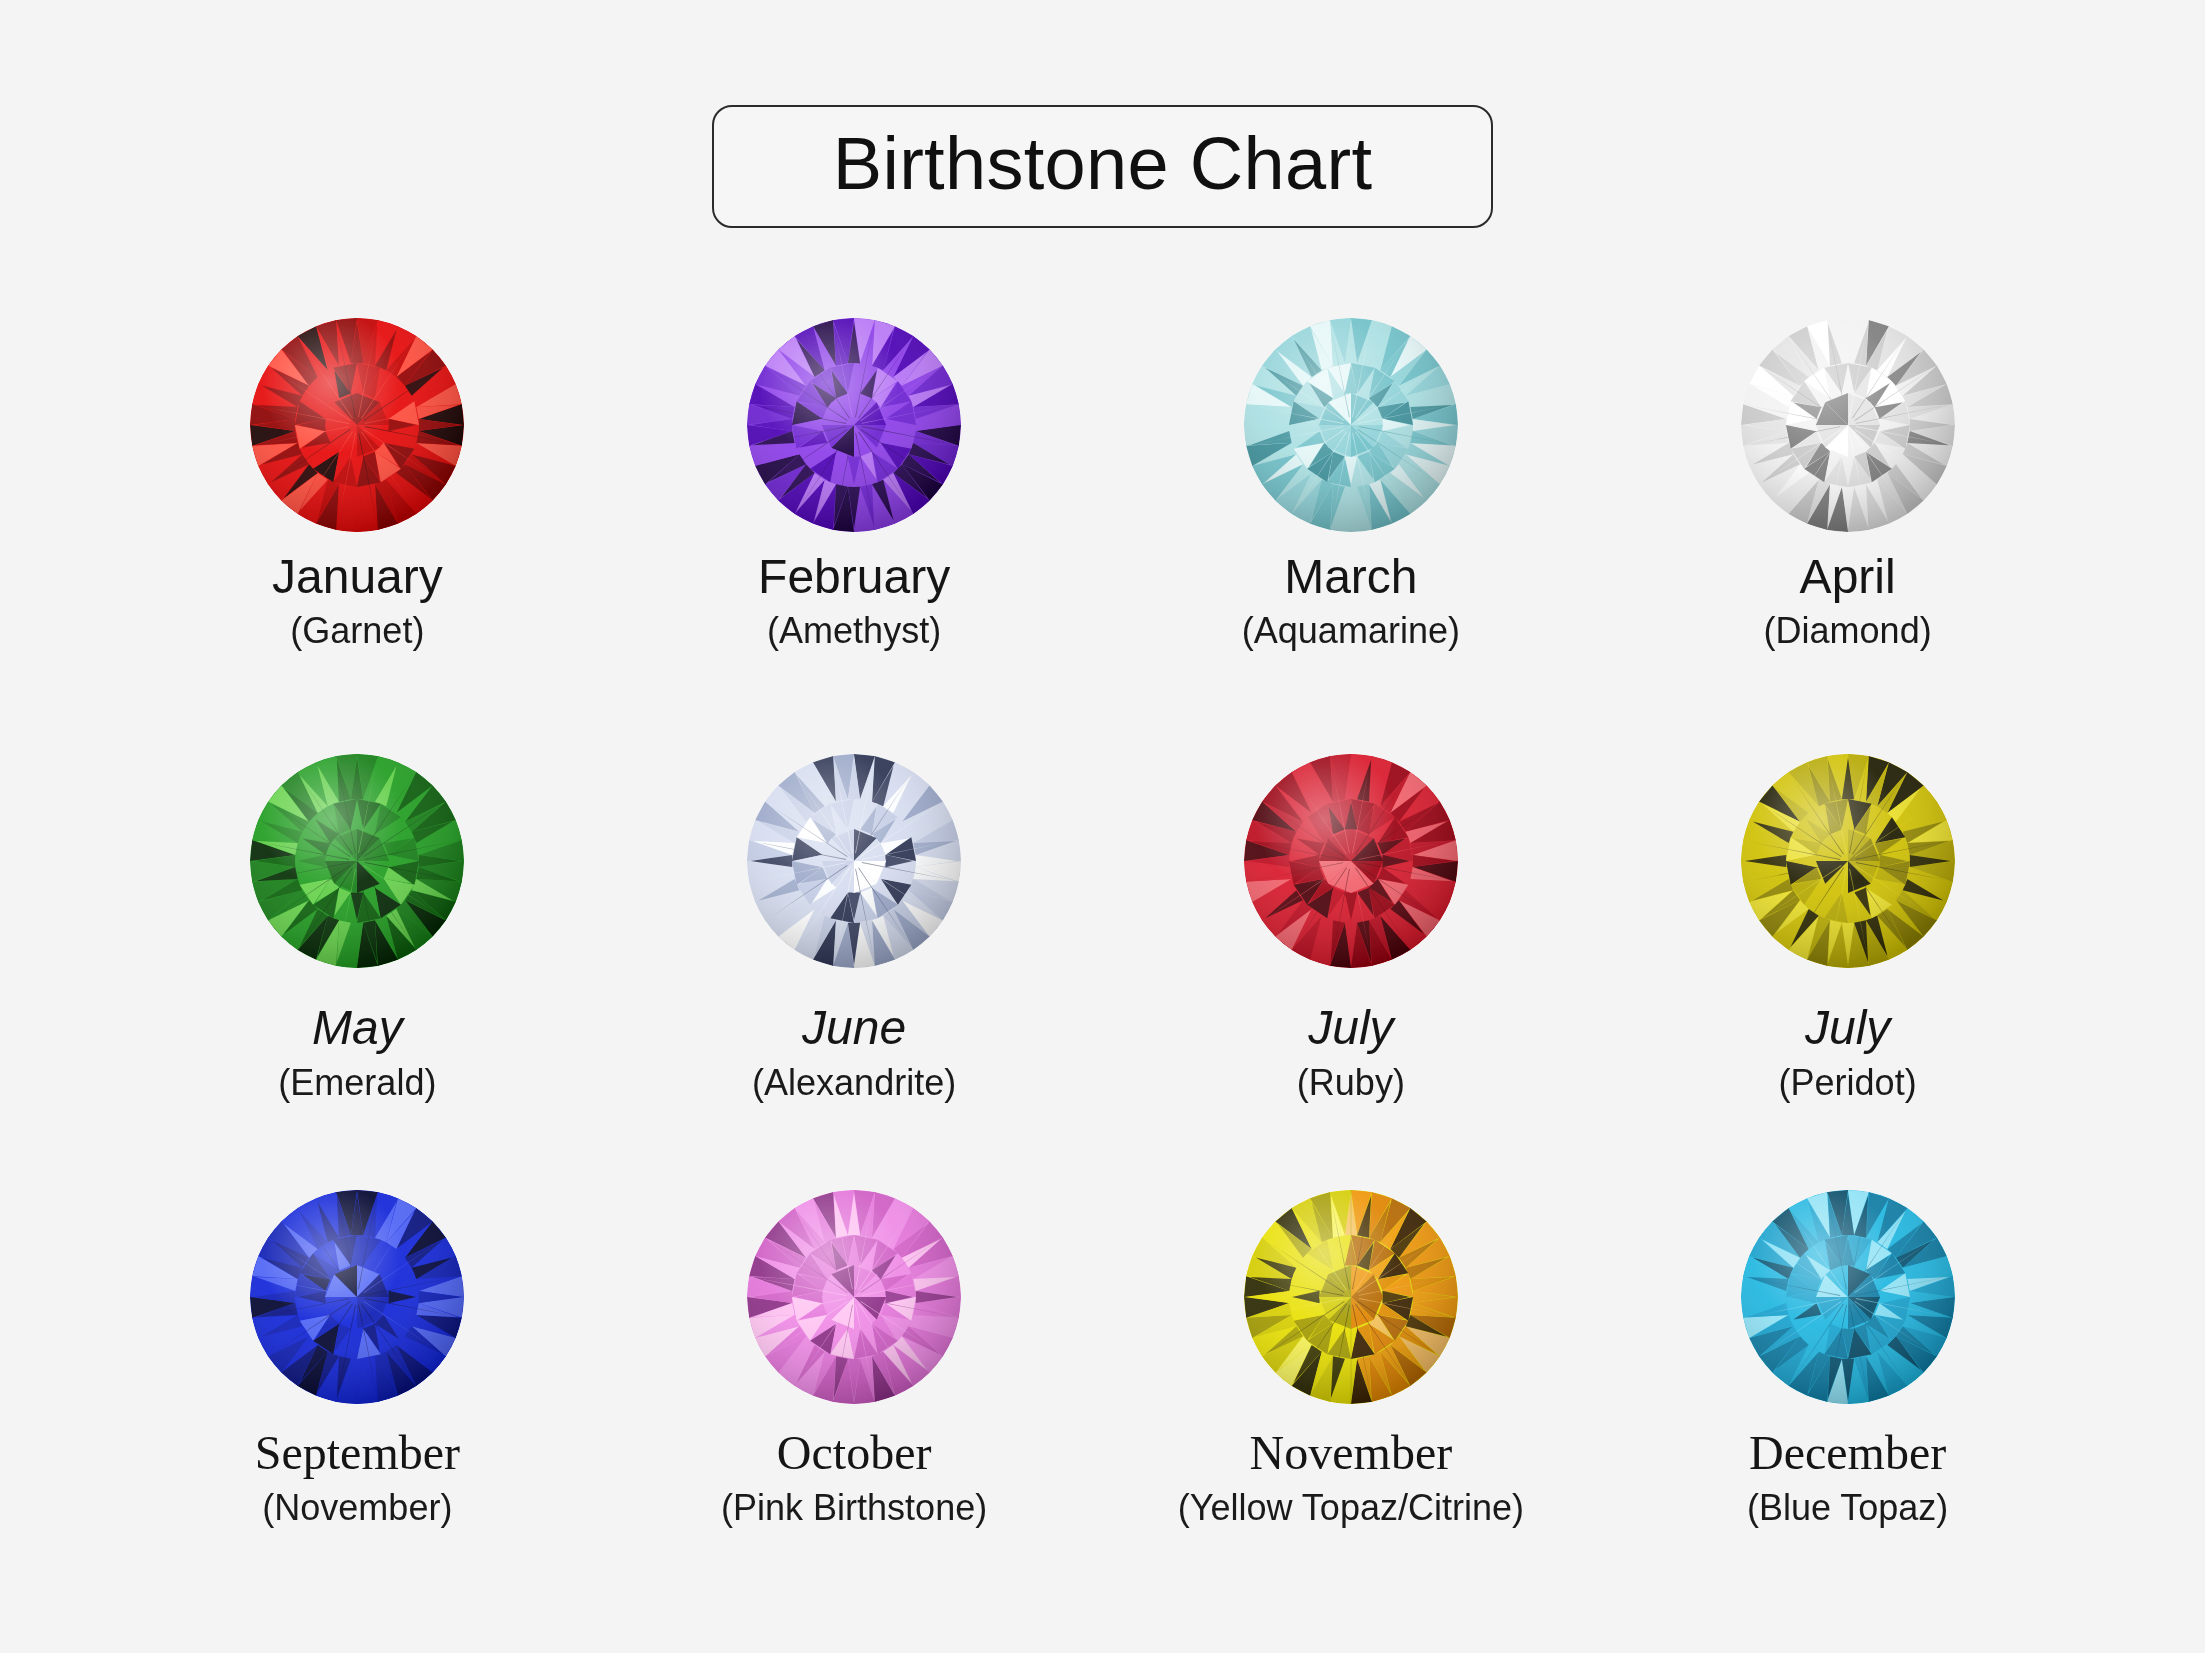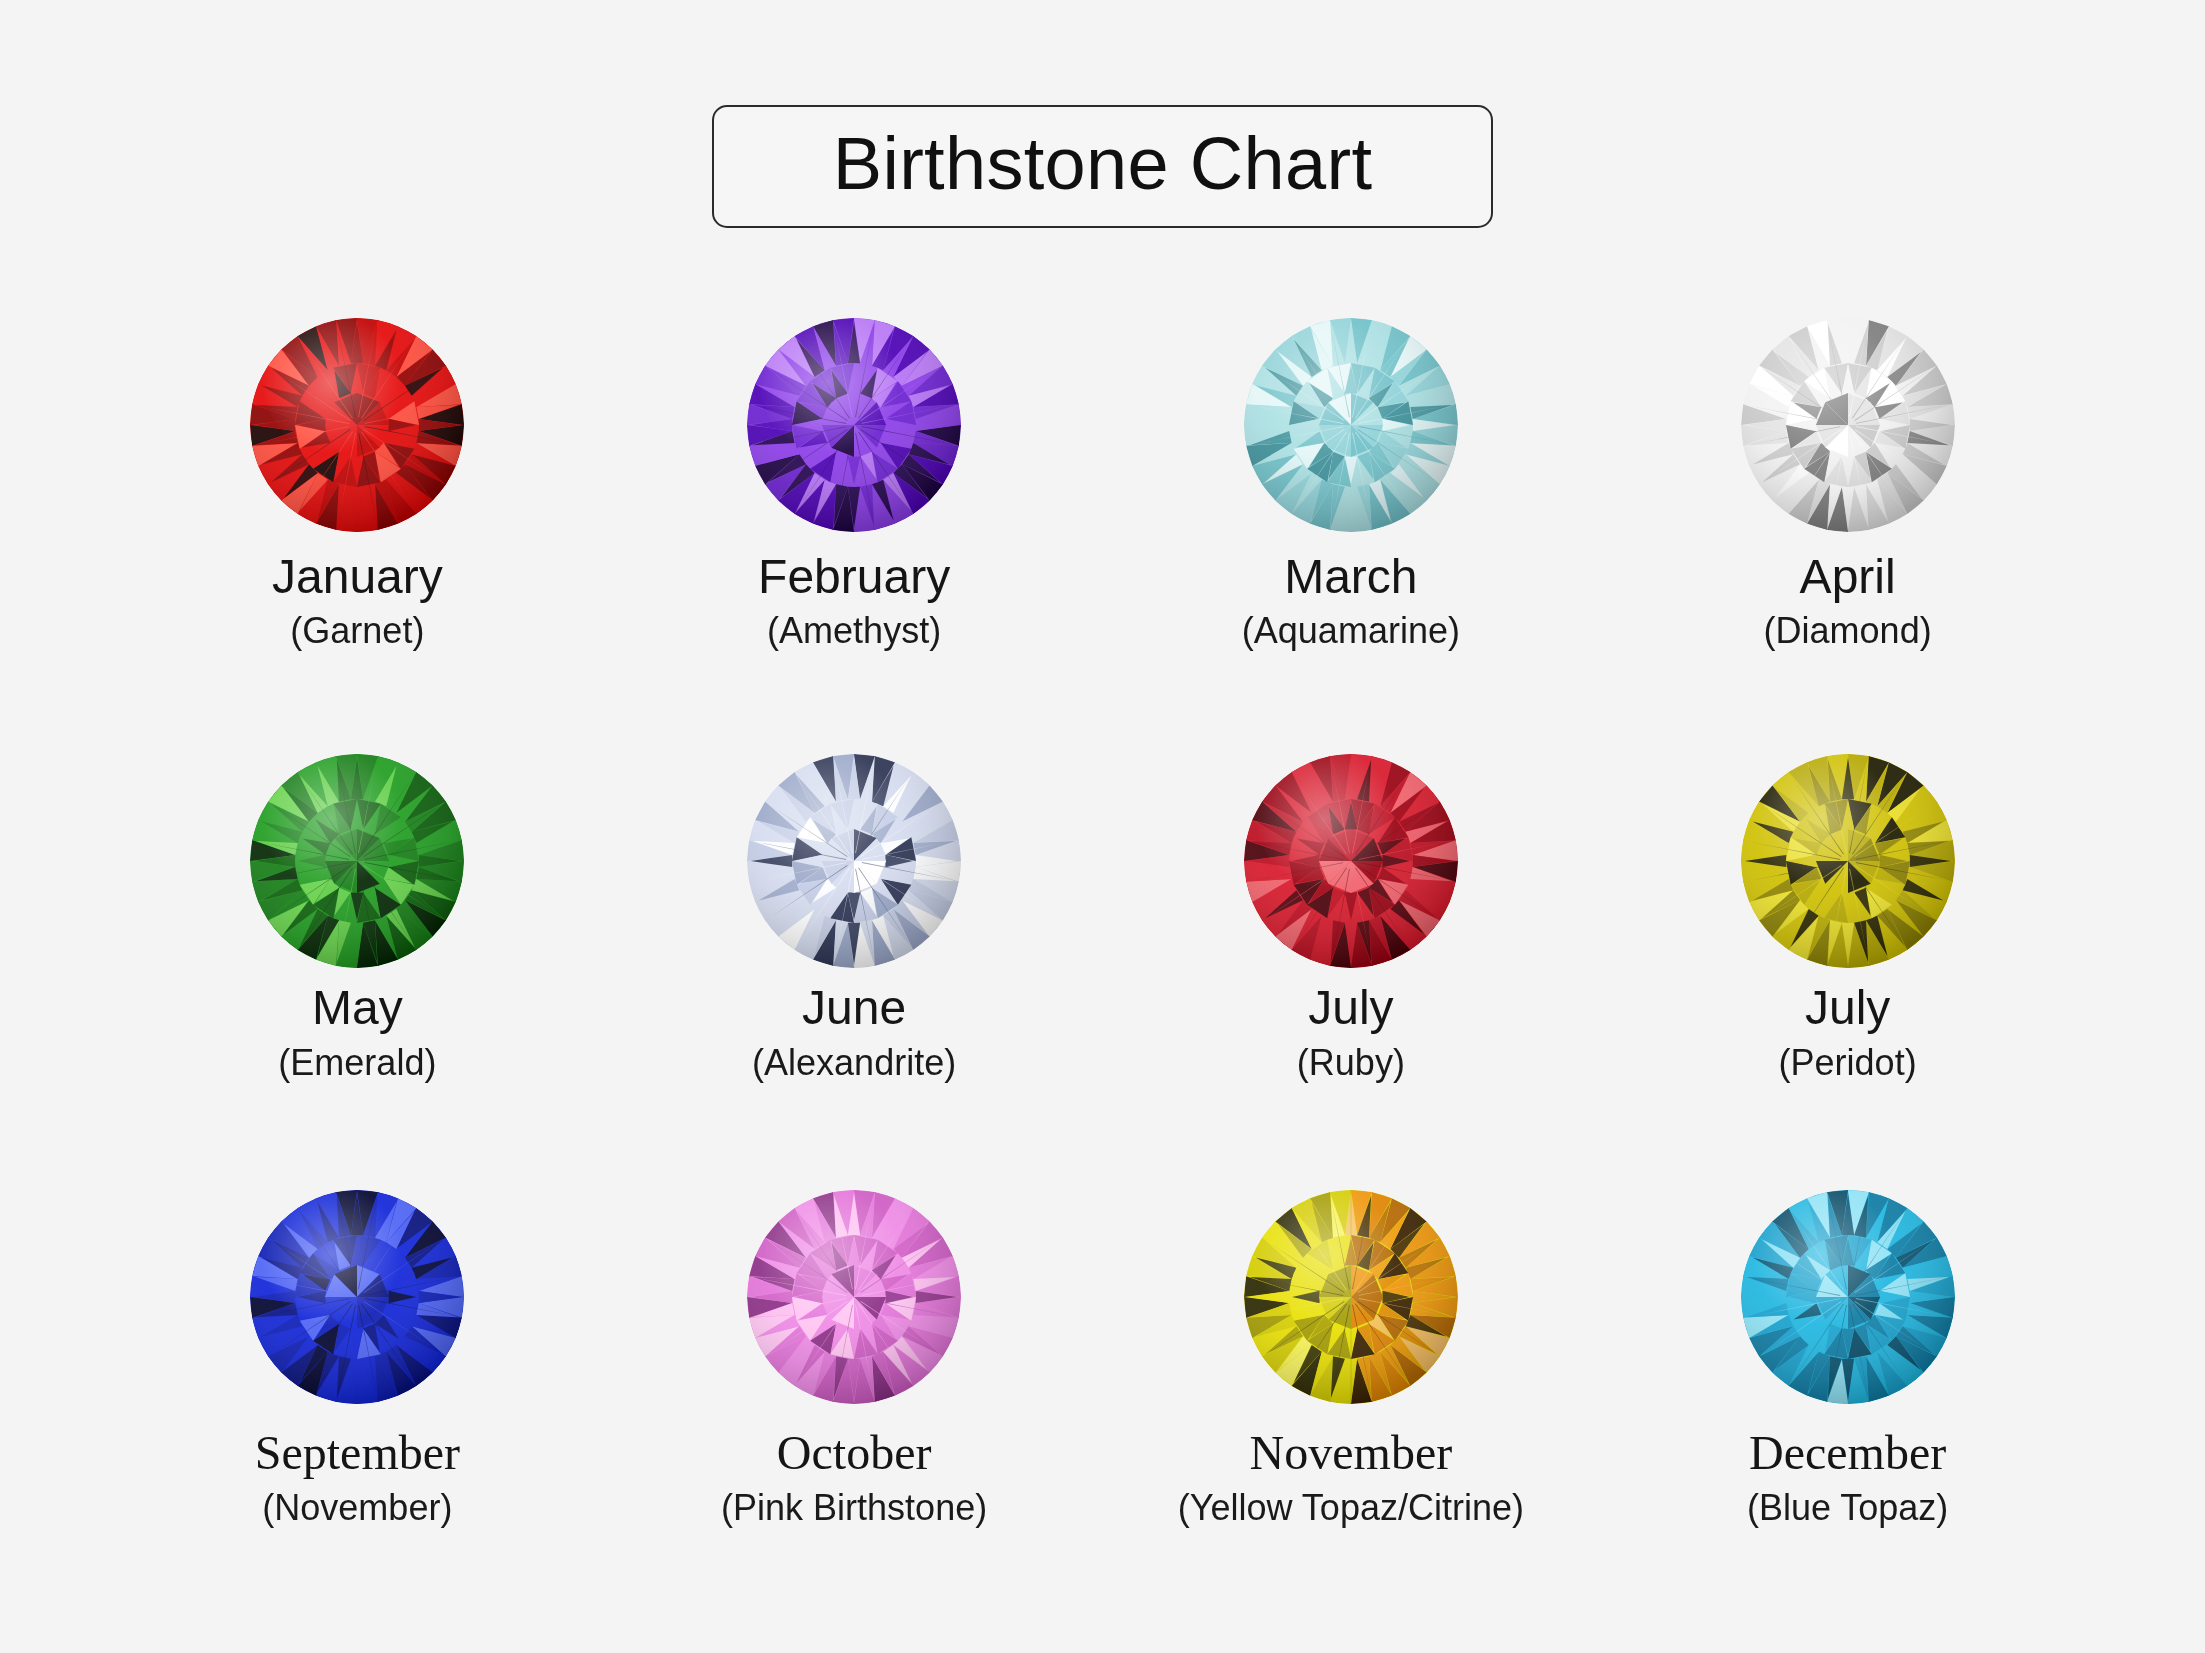--- a/index.html
+++ b/index.html
@@ -93,30 +93,30 @@
     margin-top: 12.6px;
     font-size: 36px;
     line-height: 1.0;
     font-weight: 400;
     color: #1a1a1a;
     text-align: left;
     white-space: nowrap;
     font-family: "Liberation Sans", sans-serif;
   }
   
-  .row2 .month-name { margin-top: 8px; }
+  .row2 .month-name { margin-top: 28px; font-style: italic; }
   .row3 .month-name { margin-top: 17px; font-family: Liberation Serif, serif; }
 </style>
 </head>
 <body style="background: rgb(244, 244, 244);">
 
 <div id="chart-root" style="background: rgb(244, 244, 244);">
 
   <div class="title-wrap">
-    <div class="title-box" style="border-color: rgb(43, 43, 43);">
+    <div class="title-box" style="border-color: rgb(43, 43, 43); border-radius: 20px;">
       <div class="title-text">Birthstone Chart</div>
     </div>
   </div>
 
   <div class="grid" id="gem-grid">
       <div class="cell row1">
         <div class="gem-holder">
 <svg viewBox="0 0 400 400" xmlns="http://www.w3.org/2000/svg" aria-hidden="true">
   <defs>
     <clipPath id="clip-g0">

